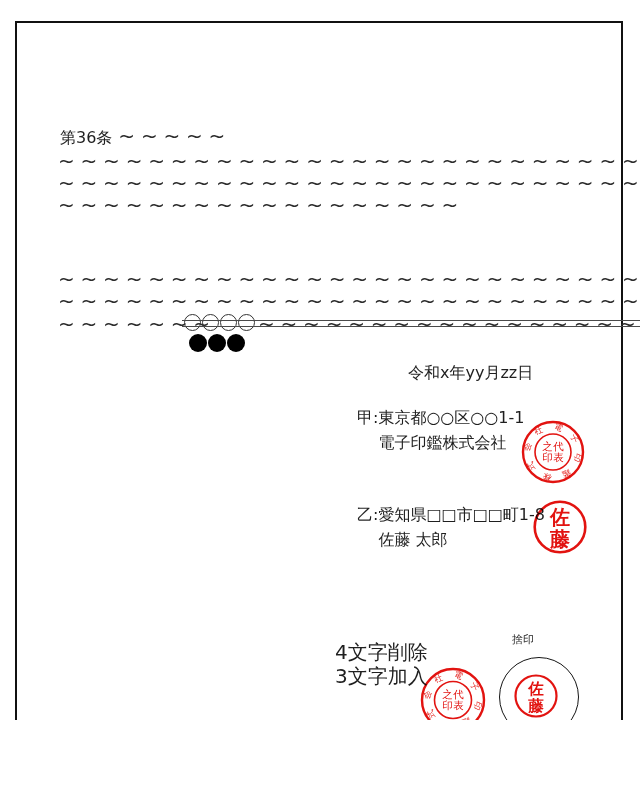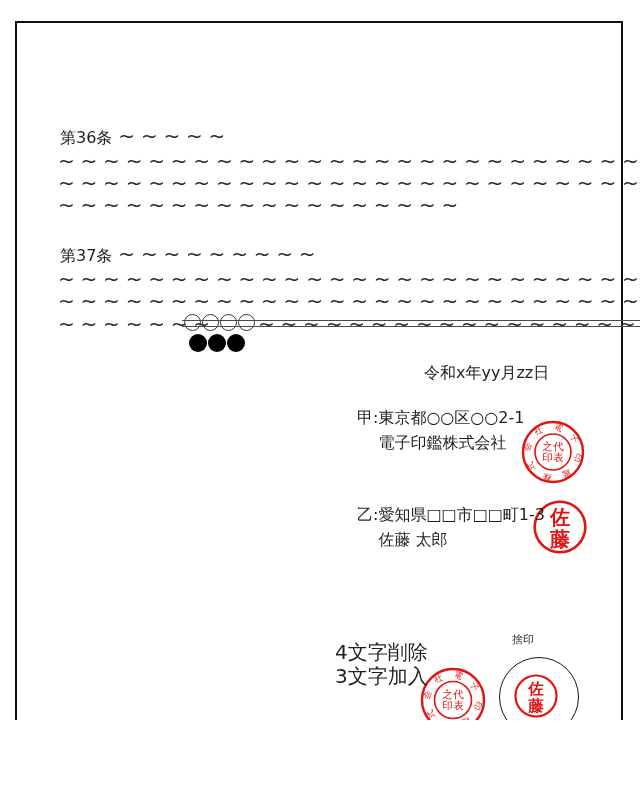--- a/index.html
+++ b/index.html
@@ -57,69 +57,65 @@
   <div class="frame"></div>
 
   <div class="abs art-head" style="left:60px;top:126px;">
     <span class="label">第36条</span>
     <span class="squig">~~~~~</span>
   </div>
   <div class="abs squig" style="left:58px;top:151px;">~~~~~~~~~~~~~~~~~~~~~~~~~~~~</div>
   <div class="abs squig" style="left:58px;top:173px;">~~~~~~~~~~~~~~~~~~~~~~~~~~~~</div>
   <div class="abs squig" style="left:58px;top:195px;">~~~~~~~~~~~~~~~~~~</div>
 
-  <div class="abs art-head" style="left:60px;top:244px;">
-    <span class="label">第37条</span>
-    <span class="squig">~~~~~~~~~</span>
-  </div>
   <div class="abs squig" style="left:58px;top:269px;">~~~~~~~~~~~~~~~~~~~~~~~~~~~~</div>
   <div class="abs squig" style="left:58px;top:291px;">~~~~~~~~~~~~~~~~~~~~~~~~~~~~</div>
 
   <div class="abs squig" style="left:58px;top:314px;">~~~~~~~</div>
   <div class="abs delgroup" style="left:184px;top:314px;">
     <span class="strike s1"></span>
     <span class="strike s2"></span>
   <span class="delcirc"></span>
       <span class="delcirc"></span>
       <span class="delcirc"></span>
       <span class="delcirc"></span>
     </div>
   <div class="abs squig" style="left:258px;top:314px;">~~~~~~~~~~~~~~~~~</div>
   <div class="abs dotgroup" style="left:189px;top:334px;">
       <span class="adddot"></span>
       <span class="adddot"></span>
       <span class="adddot"></span>
     </div>
 
-  <div class="abs txt" style="left:424px;top:363px;">令和x年yy月zz日</div>
+  <div class="abs txt" style="left:408px;top:363px;">令和x年yy月zz日</div>
 
   <div class="abs party" style="left:357px;top:405px;">
     <span class="plabel">甲:</span>
     <span class="plines">
-      <span>東京都○○区○○2-1</span><br>
+      <span>東京都○○区○○1-1</span><br>
       <span>電子印鑑株式会社</span><br>
     </span>
   </div>
 
   <svg class="abs stamp" style="left:521px;top:420px;" width="64" height="64" viewBox="-32 -32 64 64">
     <circle class="seal-stroke" cx="0" cy="0" r="30" stroke-width="2.4"></circle>
     <circle class="seal-stroke" cx="0" cy="0" r="18" stroke-width="1.6"></circle>
     <text class="seal-text" font-size="8.5" letter-spacing="9">
       <textPath href="#sealRing">電子印鑑株式会社</textPath>
     </text>
     <text class="seal-text" x="5.5" y="-2.5" font-size="10.5" text-anchor="middle">代</text>
     <text class="seal-text" x="5.5" y="9" font-size="10.5" text-anchor="middle">表</text>
     <text class="seal-text" x="-5.5" y="-2.5" font-size="10.5" text-anchor="middle">之</text>
     <text class="seal-text" x="-5.5" y="9" font-size="10.5" text-anchor="middle">印</text>
   </svg>
 
   <div class="abs party" style="left:357px;top:502px;">
     <span class="plabel">乙:</span>
     <span class="plines">
-      <span>愛知県□□市□□町1-3</span><br>
+      <span>愛知県□□市□□町1-8</span><br>
       <span>佐藤 太郎</span>
     </span>
   </div>
 
   <svg class="abs stamp" style="left:532px;top:499px;" width="56" height="56" viewBox="-28 -28 56 56">
     <circle class="seal-stroke" cx="0" cy="0" r="25.3" stroke-width="2.6"></circle>
     <text class="seal-text" x="0" y="-3" font-size="20" font-weight="bold" text-anchor="middle">佐</text>
     <text class="seal-text" x="0" y="19" font-size="20" font-weight="bold" text-anchor="middle">藤</text>
   </svg>
 

